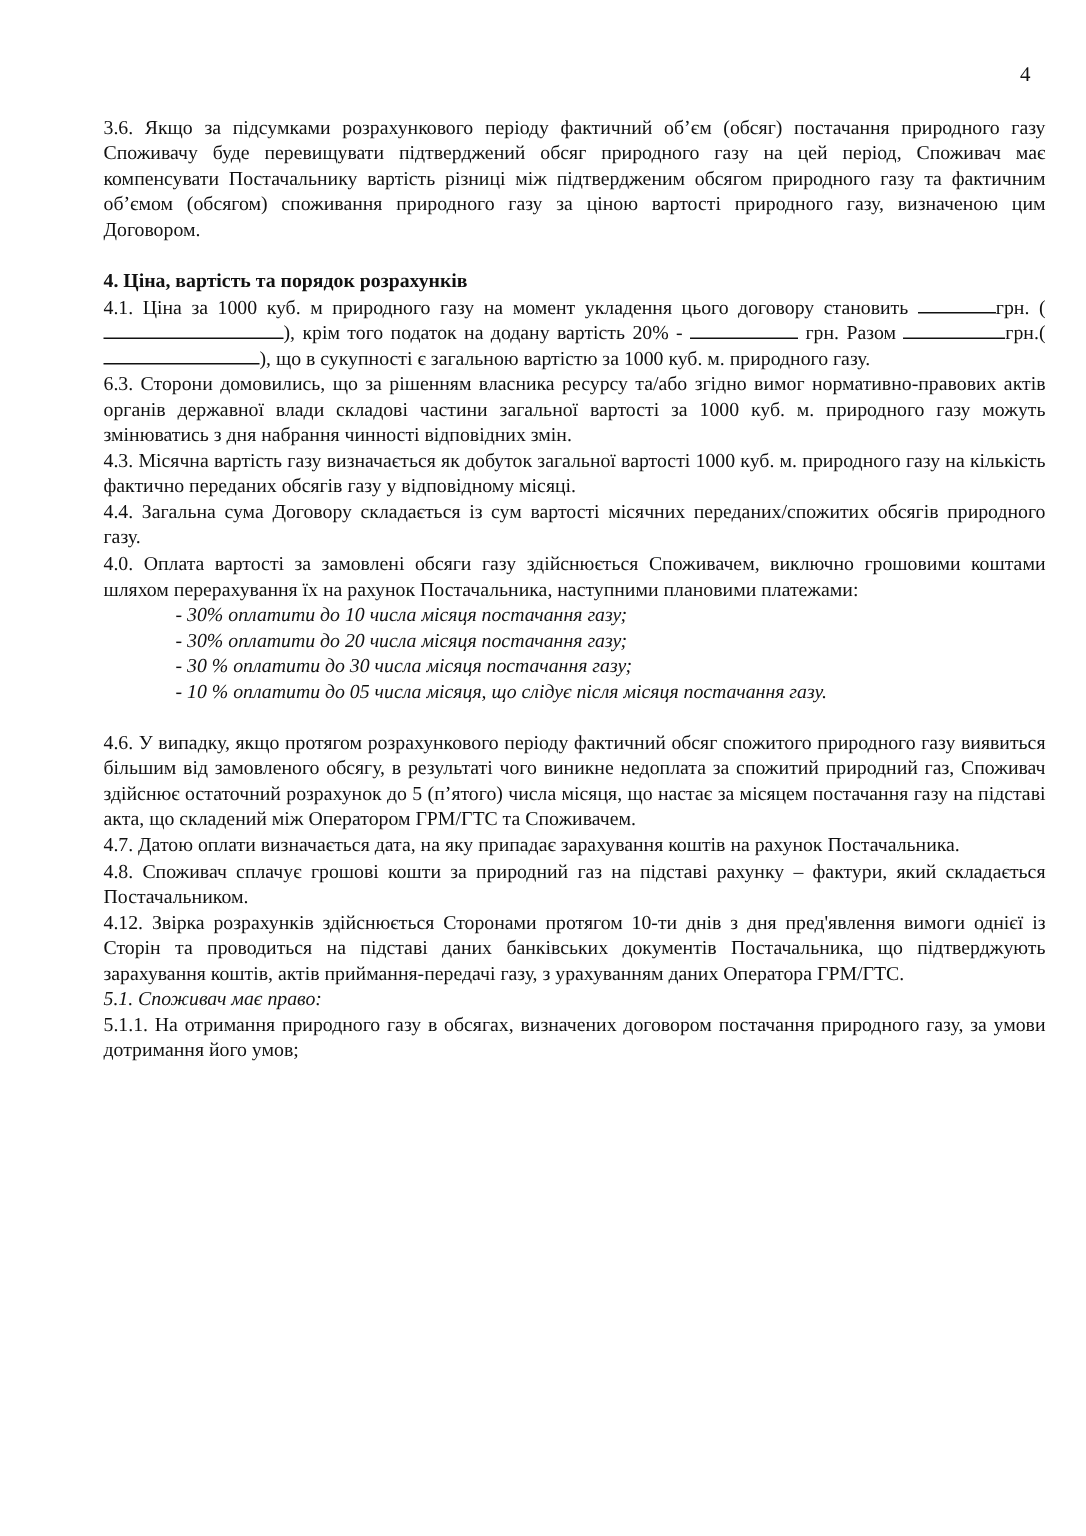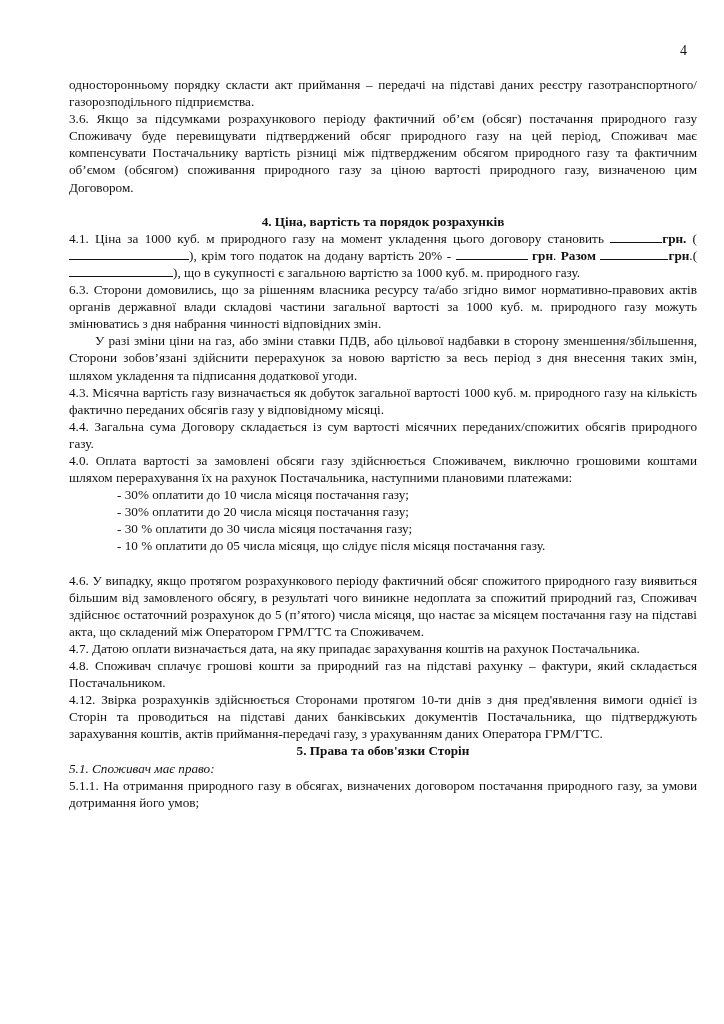--- a/index.html
+++ b/index.html
@@ -4,58 +4,55 @@
 <style>
   html, body { margin: 0; padding: 0; background: #ffffff; }
   body { width: 724px; height: 1024px; overflow: hidden; position: relative; }
   .page {
     position: absolute; left: 0; top: 0; width: 724px; height: 1024px; background: #fff;
     font-family: "Liberation Serif", serif; font-size: 13.2px; line-height: 17.1px; color: #111;
   }
   .page-number { position: absolute; top: 42px; left: 680px; font-size: 14px; }
   .content { position: absolute; top: 76px; left: 69px; width: 628px; }
   p { margin: 0; text-align: justify; }
-  .heading { text-align: center; font-weight: bold; margin: 0; }
+  .heading { font-weight: bold; margin: 0; }
   .h4 { margin-top: 17px; }
   .indent { text-indent: 26px; }
   .blank { display: inline-block; border-bottom: 1px solid #111; height: 12px; vertical-align: baseline; }
-  .b { font-weight: bold; margin-top: 44px; }
-  ul.payments { list-style: none; margin: 0; padding: 0 0 0 48px; }
+  .b { font-weight: normal; margin-top: 44px; }
+  ul.payments { list-style: none; margin: 0; padding: 0 0 0 48px; font-style: italic; }
   ul.payments li { margin: 0; }
   .gap { height: 17px; }
   .italic { font-style: italic; }
 </style>
 </head>
 <body>
 
 <div class="page">
   <div class="page-number">4</div>
 
   <div class="content">
-    <p>односторонньому порядку скласти акт приймання – передачі на підставі даних реєстру газотранспортного/газорозподільного підприємства.</p>
     <p>3.6. Якщо за підсумками розрахункового періоду фактичний об’єм (обсяг) постачання природного газу Споживачу буде перевищувати підтверджений обсяг природного газу на цей період, Споживач має компенсувати Постачальнику вартість різниці між підтвердженим обсягом природного газу та фактичним об’ємом (обсягом) споживання природного газу за ціною вартості природного газу, визначеною цим Договором.</p>
 
     <p class="heading h4">4. Ціна, вартість та порядок розрахунків</p>
 
     <p><span>4.1. Ціна за 1000 куб. м природного газу на момент укладення цього договору становить </span><span class="blank" style="width:52px"></span><span class="b">грн.</span><span> (</span><span class="blank" style="width:120px"></span><span>), крім того податок на додану вартість 20%  - </span><span class="blank" style="width:72px"></span> <span class="b">грн</span><span>.</span> <span class="b">Разом</span> <span class="blank" style="width:68px"></span><span class="b">грн</span><span>.(</span><span class="blank" style="width:104px"></span><span>), що в сукупності є загальною вартістю за 1000 куб. м. природного газу.</span></p>
 
     <p>6.3. Сторони домовились, що за рішенням власника ресурсу та/або згідно вимог нормативно-правових актів органів державної влади складові частини загальної вартості за 1000 куб. м. природного газу можуть змінюватись з дня набрання чинності відповідних змін.</p>
-    <p class="indent">У разі зміни ціни на газ, або зміни ставки ПДВ, або цільової надбавки в сторону зменшення/збільшення, Сторони зобов’язані здійснити перерахунок за новою вартістю за весь період з дня внесення таких змін, шляхом укладення та підписання додаткової угоди.</p>
     <p>4.3. Місячна вартість газу визначається як добуток загальної вартості 1000 куб. м. природного газу на кількість фактично переданих обсягів газу у відповідному місяці.</p>
     <p>4.4. Загальна сума Договору складається із сум вартості місячних переданих/спожитих обсягів природного газу.</p>
     <p>4.0. Оплата вартості за замовлені обсяги газу здійснюється Споживачем, виключно грошовими коштами шляхом перерахування їх на рахунок Постачальника, наступними плановими платежами:</p>
     <ul class="payments">
       <li>-  30%  оплатити до 10  числа місяця  постачання газу;</li>
       <li>- 30%  оплатити до 20 числа місяця постачання газу;</li>
       <li>- 30 % оплатити до 30 числа місяця постачання газу;</li>
       <li>- 10 % оплатити до 05 числа місяця, що слідує після місяця постачання газу.</li>
     </ul>
     <div class="gap"></div>
     <p>4.6. У випадку, якщо протягом розрахункового періоду фактичний обсяг спожитого природного газу виявиться більшим від замовленого обсягу, в результаті чого виникне недоплата за спожитий природний газ, Споживач здійснює остаточний розрахунок до 5 (п’ятого) числа місяця, що настає за місяцем постачання газу на підставі акта, що складений між Оператором ГРМ/ГТС та Споживачем.</p>
     <p>4.7. Датою оплати визначається дата, на яку припадає зарахування коштів на рахунок Постачальника.</p>
     <p>4.8. Споживач сплачує грошові кошти за природний газ на підставі рахунку – фактури, який складається Постачальником.</p>
     <p>4.12. Звірка розрахунків здійснюється Сторонами протягом 10-ти днів з дня пред'явлення вимоги однієї із Сторін та проводиться на підставі даних банківських документів Постачальника, що підтверджують зарахування коштів, актів приймання-передачі газу, з урахуванням даних Оператора ГРМ/ГТС.</p>
 
-    <p class="heading">5. Права та обов'язки Сторін</p>
     <p class="italic">5.1. Споживач має право:</p>
     <p>5.1.1. На отримання природного газу в обсягах, визначених договором постачання природного газу, за умови дотримання його умов;</p>
   </div>
 </div>
 
 </body></html>

